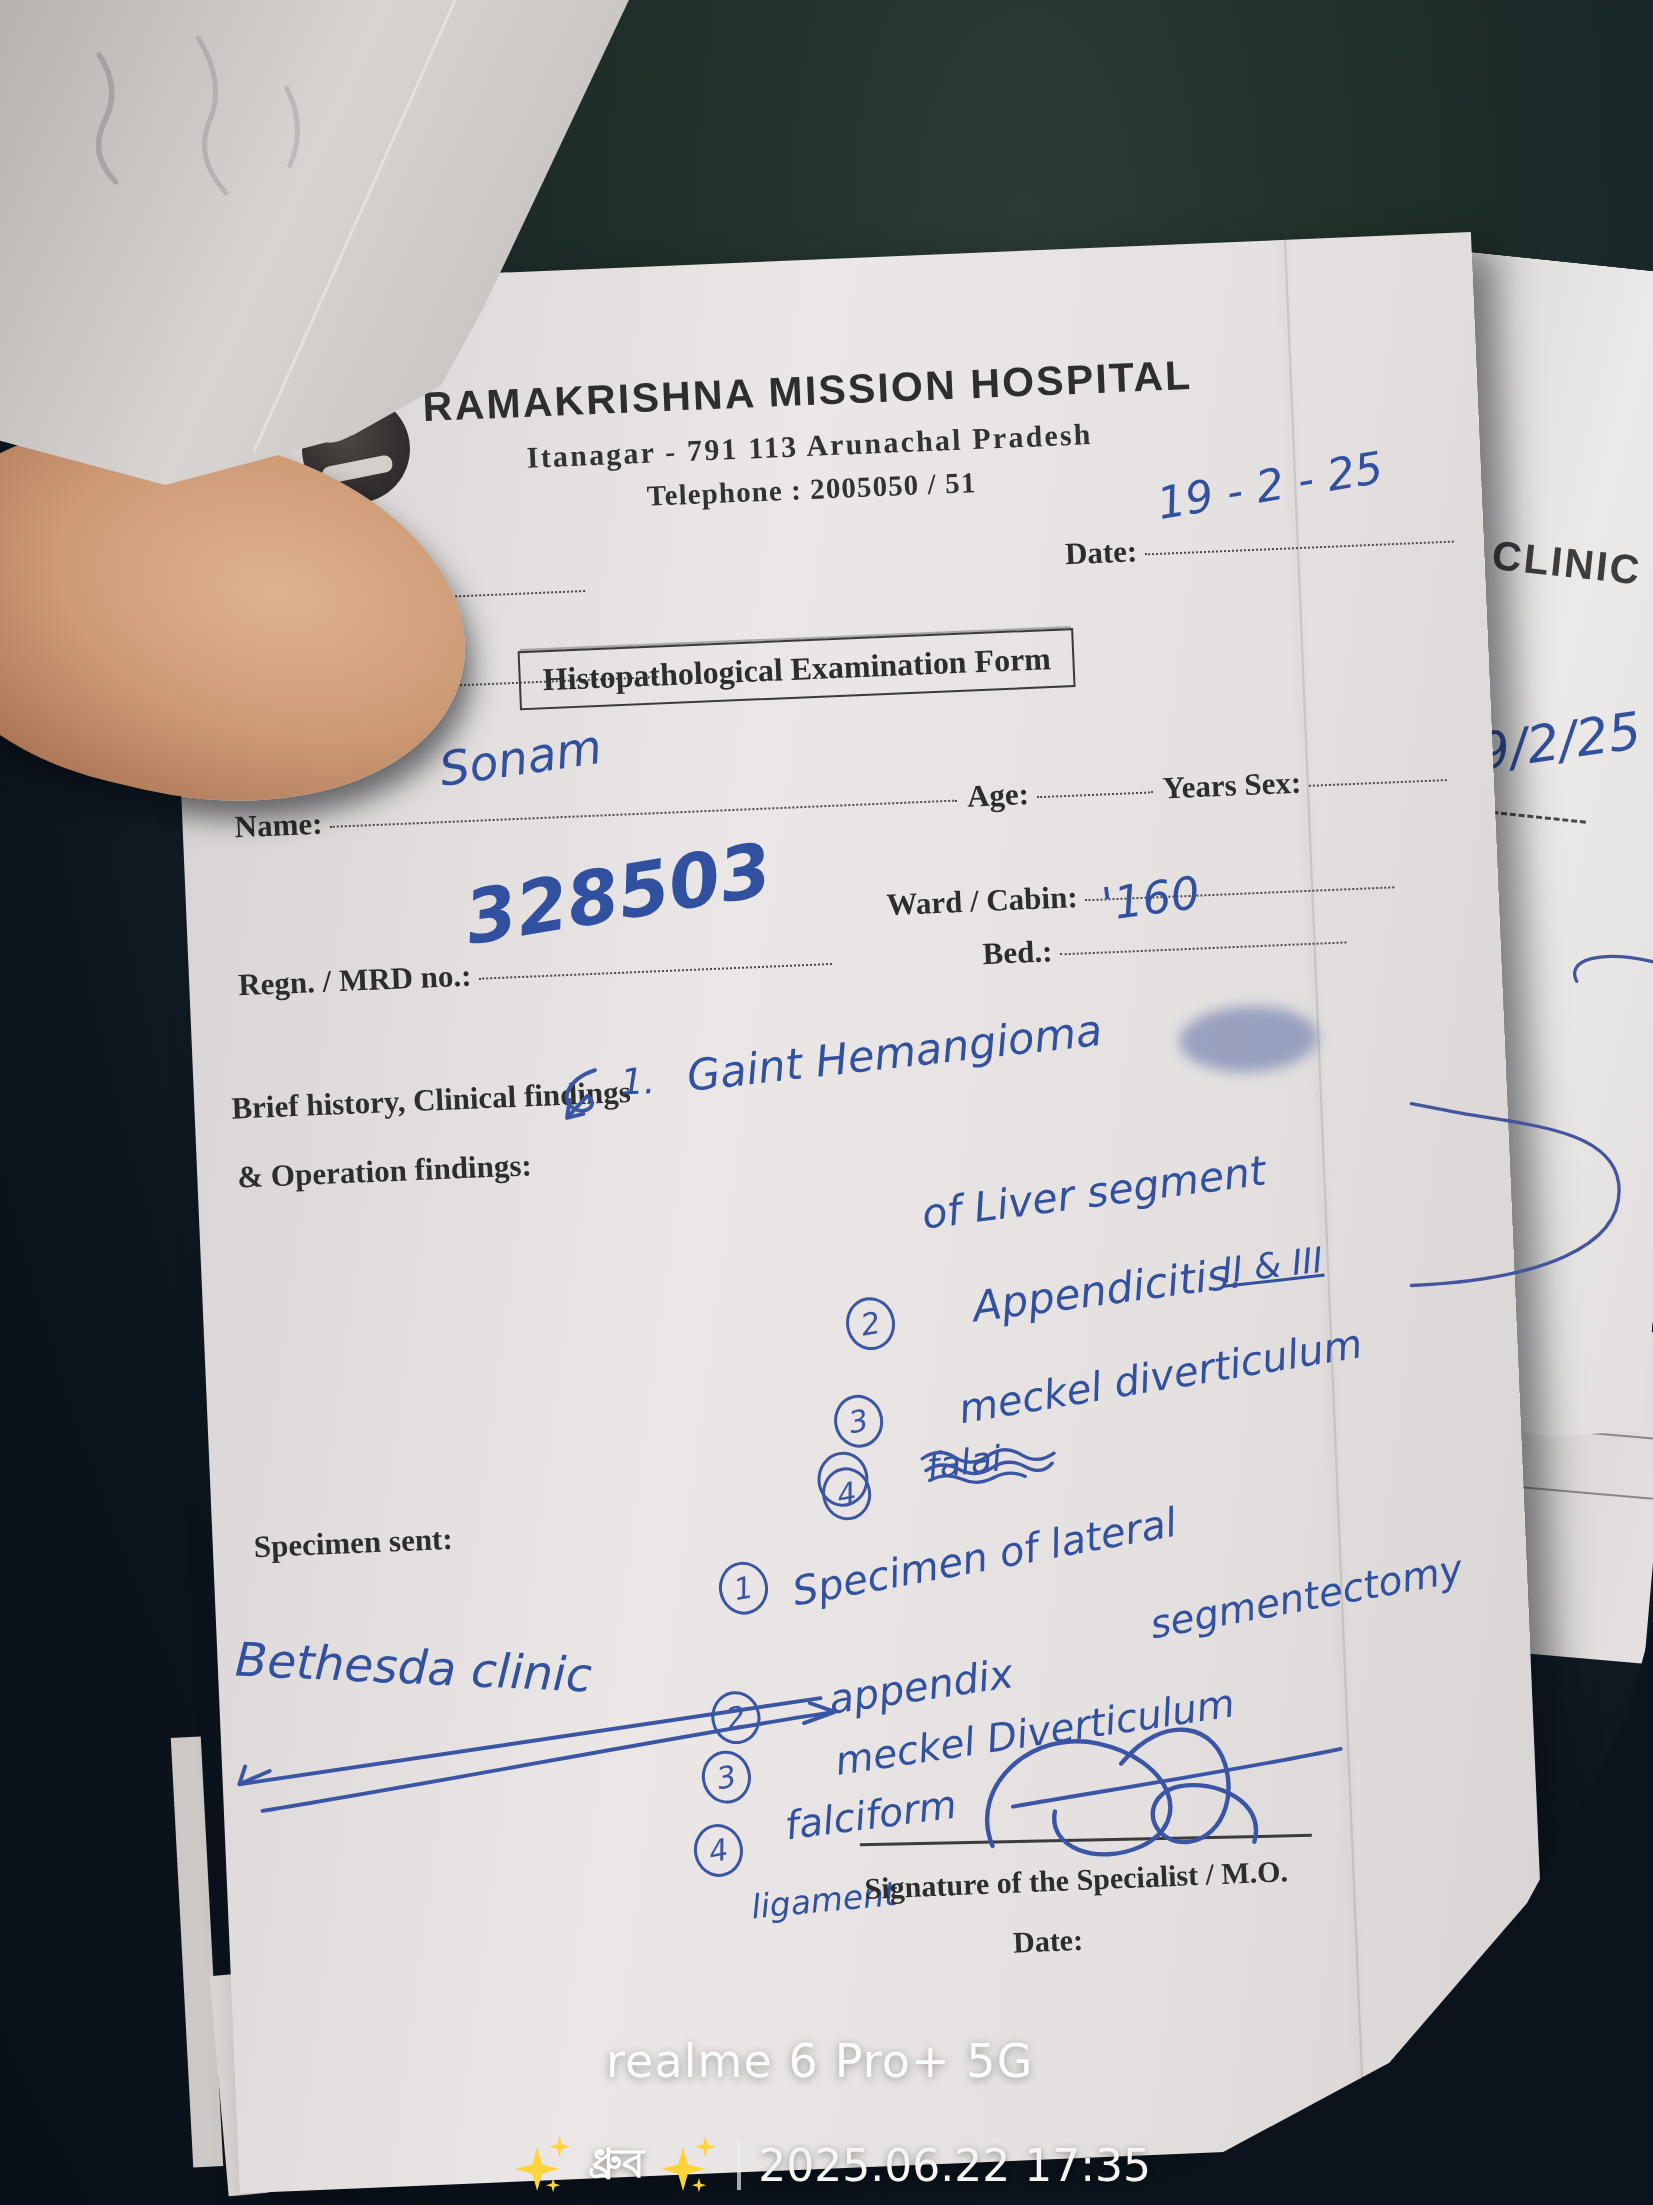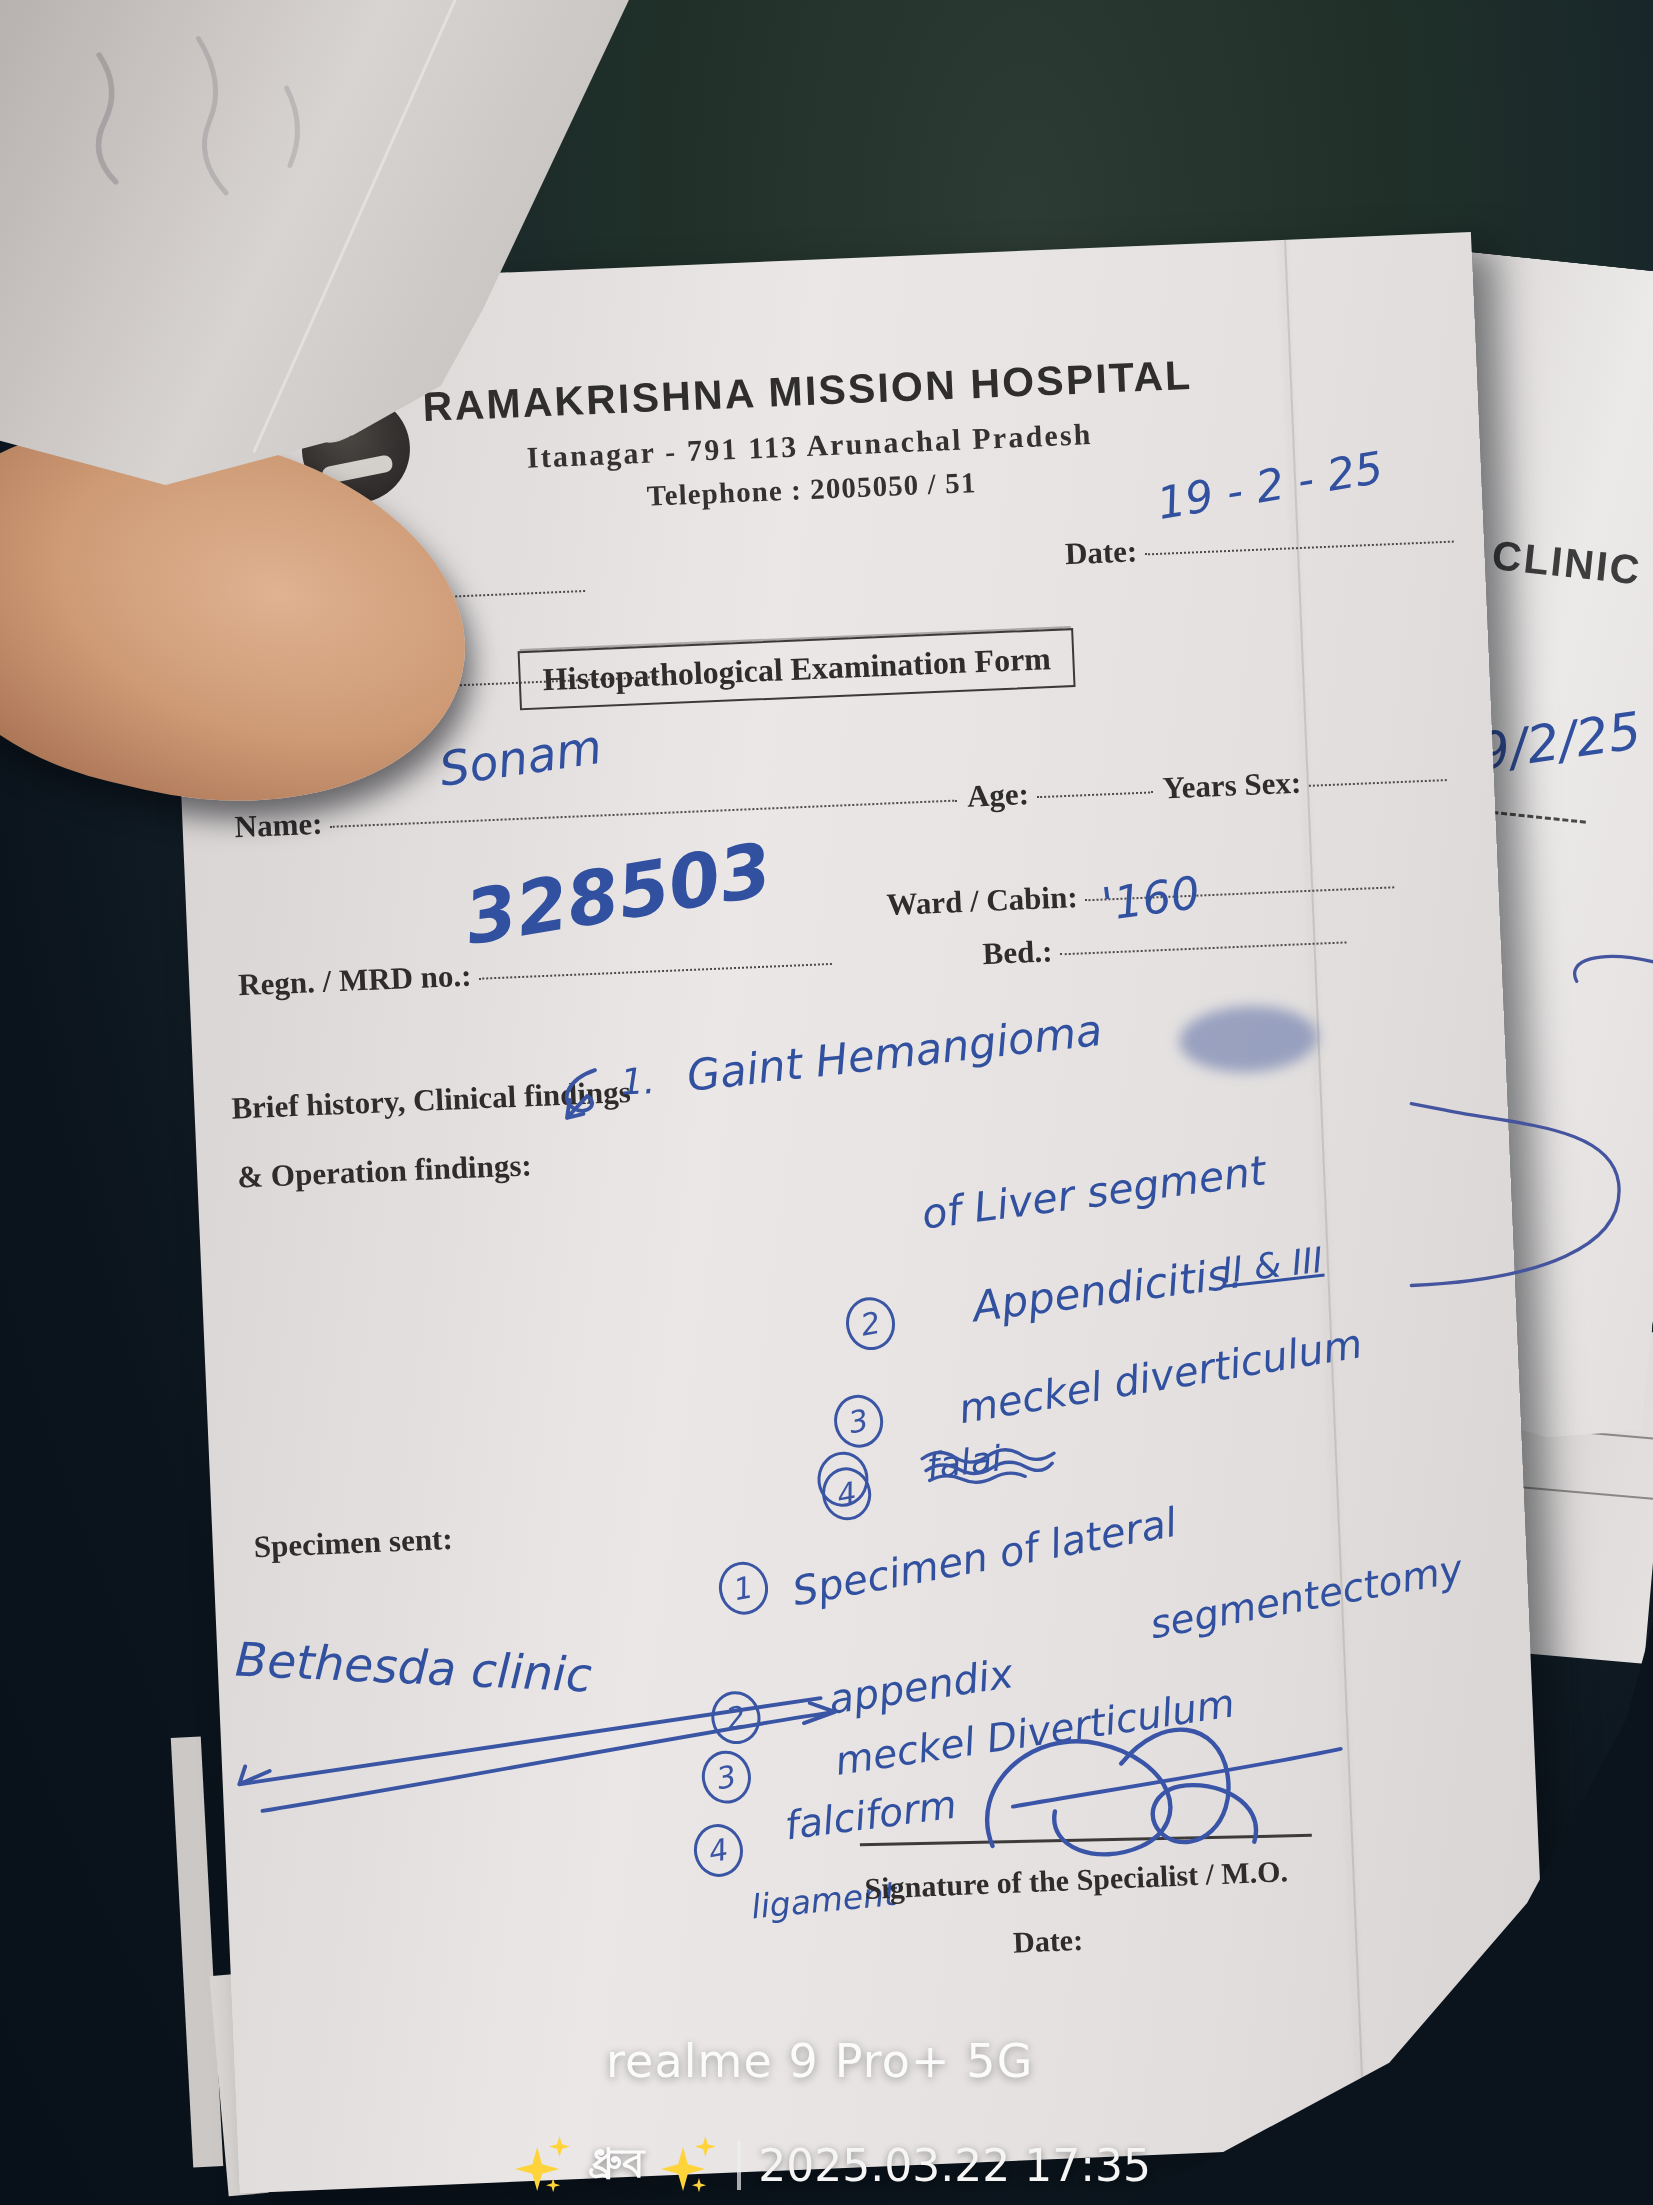--- a/index.html
+++ b/index.html
@@ -238,31 +238,31 @@
   <div class="folded">
     <div class="crease"></div>
     <div class="faint">CODE</div>
     <svg style="position:absolute;left:33px;top:22px;" width="386" height="386" viewBox="0 0 700 700">
       <path d="M 120 60 q 40 60 10 120 q -30 60 20 110" stroke="rgba(90,85,95,.28)" stroke-width="10"></path>
       <path d="M 300 30 q 50 80 20 150 q -28 66 30 130" stroke="rgba(90,85,95,.22)" stroke-width="9"></path>
       <path d="M 460 120 q 36 70 6 140" stroke="rgba(90,85,95,.2)" stroke-width="9"></path>
     </svg>
   </div>
 
-  <div class="wm1">realme 9 Pro+ 5G</div>
+  <div class="wm1">realme 6 Pro+ 5G</div>
   <div class="wm2">
     <span class="sparkles">
       <span class="spark big"></span>
       <span class="spark sm"></span>
       <span class="spark xs"></span>
     </span>
     <span class="wm-badge">ধ্রুব</span>
     <span class="sparkles">
       <span class="spark big"></span>
       <span class="spark sm"></span>
       <span class="spark xs"></span>
     </span>
     <span class="wm-div"></span>
-    <span class="wm-date">2025.03.22 17:35</span>
+    <span class="wm-date">2025.06.22 17:35</span>
   </div>
 
 </div>
 
 
 </body></html>

